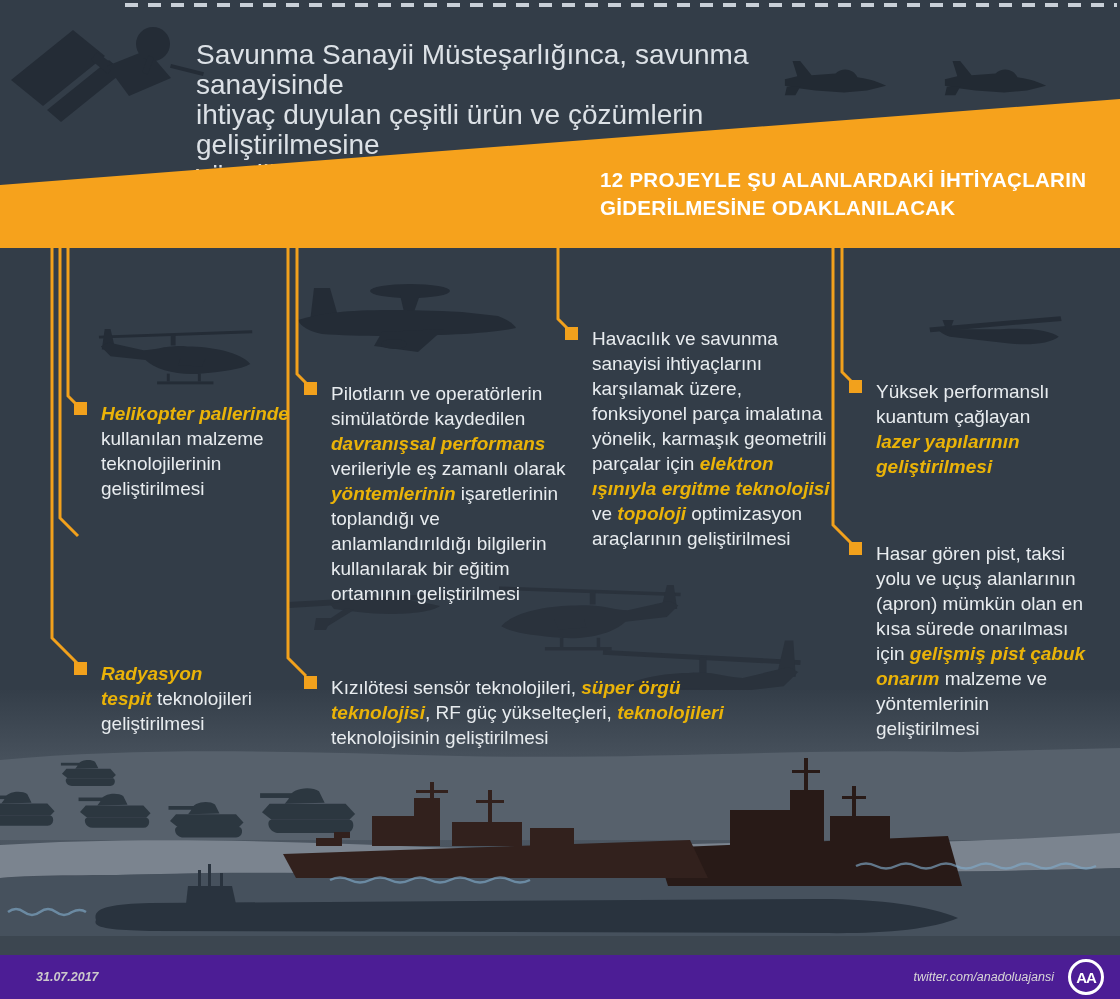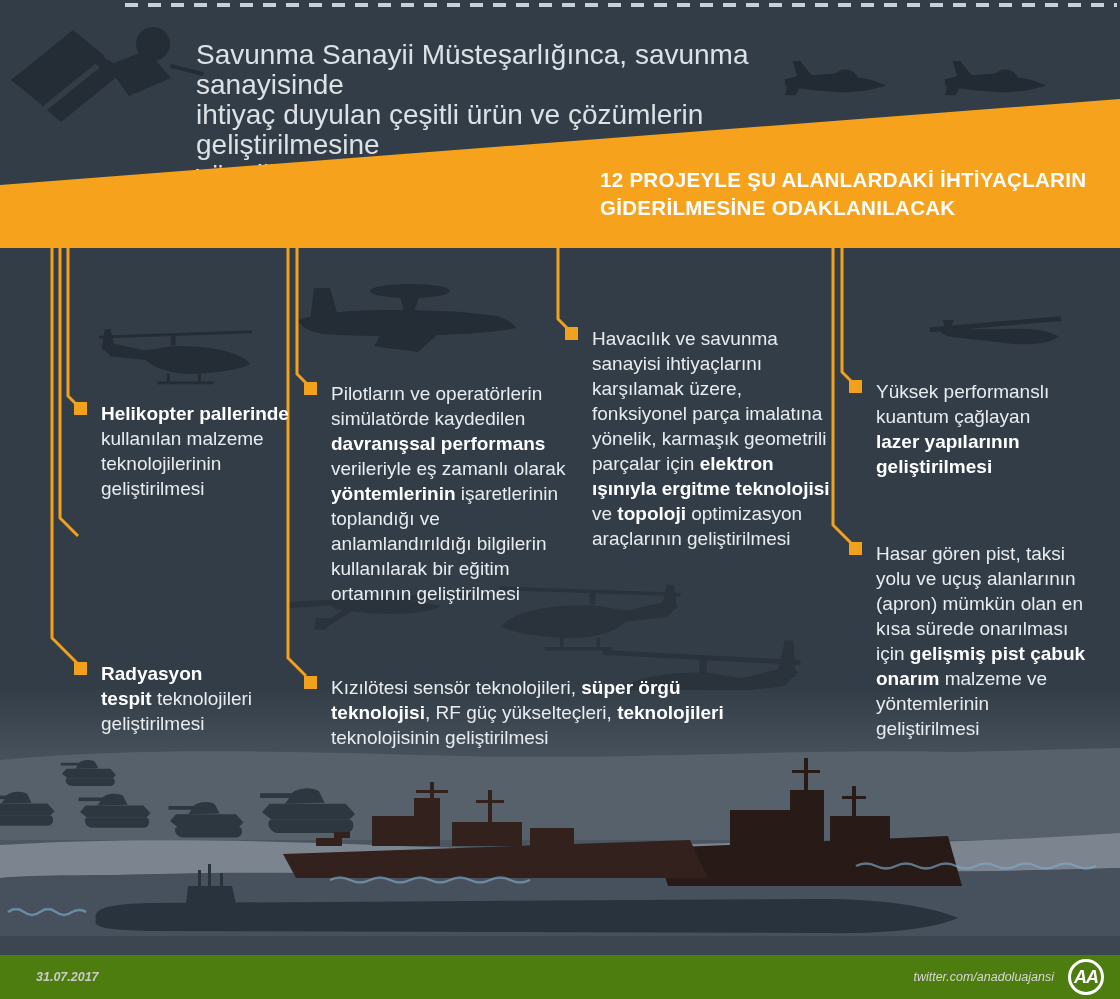--- a/index.html
+++ b/index.html
@@ -22,46 +22,46 @@
   .banner-svg{position:absolute;left:0;top:0;width:1120px;height:260px;z-index:2;}
   .banner-text{position:absolute;left:600px;top:166px;z-index:3;color:#FFFFFF;
     font-size:20.5px;font-weight:bold;line-height:28px;letter-spacing:.3px;white-space:pre-line;}
 
   
   .connectors{position:absolute;left:0;top:0;width:1120px;height:999px;z-index:3;pointer-events:none;}
 
   
   .item{position:absolute;z-index:4;color:#E8ECEF;font-size:19px;line-height:25px;}
   .item .itext{margin:4px;white-space:pre-wrap;}
-  .item .hl{color:#ffffff;font-weight:bold;}
+  .item .hl{color:#eab308;font-weight:bold;font-style:italic;}
   .bullet{position:absolute;left:-23px;top:5px;width:13px;height:13px;background:#F2A11C;}
   .t1{left:97px;top:397px;width:215px}
   .t2{left:97px;top:529px;width:195px}
   .t3{left:97px;top:657px;width:205px}
   .t4{left:327px;top:377px;width:255px}
   .t5{left:327px;top:671px;width:465px}
   .t6{left:588px;top:322px;width:255px}
   .t7{left:872px;top:375px;width:235px}
   .t8{left:872px;top:537px;width:235px}
 
   
   .scene{position:absolute;left:0;top:690px;width:1120px;height:265px;z-index:1;
     background:linear-gradient(180deg,#343E49 0%,#4A545F 30%,#4D5762 55%,#414B57 85%,#3C4651 100%);}
   .scene svg{display:block;width:100%;height:100%;}
 
   
-  .footer{position:absolute;left:0;top:955px;width:1120px;height:44px;background:#4d7c0f;z-index:5;
+  .footer{position:absolute;left:0;top:955px;width:1120px;height:44px;background:#4c1d95;z-index:5;
     display:flex;align-items:center;justify-content:space-between;
     padding:0 16px 0 36px;box-sizing:border-box;}
   .date{font-style:italic;font-weight:bold;font-size:12.5px;color:#CCCACB;}
   .footer-right{display:flex;align-items:center;}
   .handle{font-style:italic;font-size:12.5px;color:#D8D6D7;}
   .aa-logo{width:36px;height:36px;border:3px solid #fff;border-radius:50%;box-sizing:border-box;
     display:flex;align-items:center;justify-content:center;margin-left:14px;
-    color:#fff;font-weight:bold;font-style:italic;font-size:18px;letter-spacing:-1px;}
+    color:#fff;font-weight:bold;font-size:15px;letter-spacing:-1px;}
 </style>
 </head>
 <body>
 
 <div class="stage">
 
   <div class="dashes"></div>
 
   <div class="sil" style="left:-5px;top:8px;width:245px;height:140px">
     <svg viewBox="0 0 245 140" fill="#242C36">

